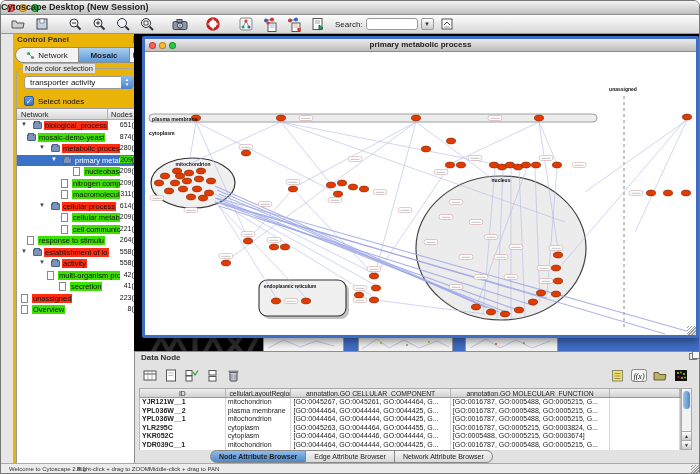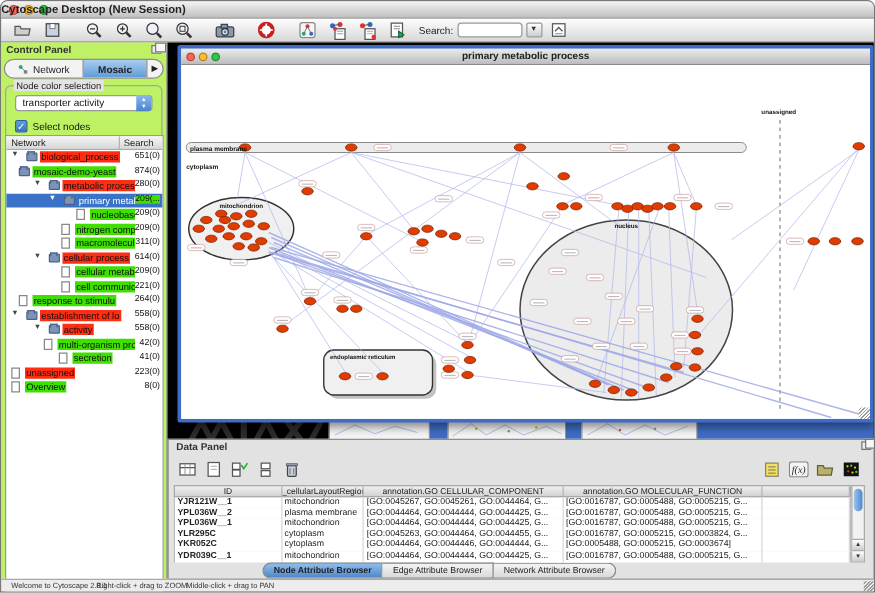--- a/index.html
+++ b/index.html
@@ -17,21 +17,21 @@
   .toolbar{position:absolute;left:0;top:14px;width:700px;height:19px;
     background:linear-gradient(#fdfdfd,#d8d8d8);border-bottom:1px solid #979797;
     display:flex;align-items:center;padding-left:6px;gap:3px;}
   .tbtn{width:21px;height:16px;display:flex;align-items:center;justify-content:center;}
   .tsep{width:6px;}
   .searchlbl{font-size:8px;color:#222;margin-left:4px;}
   .searchbox{width:52px;height:12px;border:1px solid #999;border-radius:3px;background:#fff;font-size:8px;padding:0 3px;}
   .ddbtn{width:13px;height:12px;border:1px solid #999;border-radius:2px;background:linear-gradient(#fff,#ccc);
     font-size:6px;line-height:10px;text-align:center;color:#333;}
   
-  .cpanel{position:absolute;left:0;top:33px;width:133px;height:429px;background:#bef264;border-right:1px solid #929292;}
+  .cpanel{position:absolute;left:12px;top:33px;width:133px;height:429px;background:#eab308;border-right:1px solid #929292;}
   .cp-head{position:absolute;left:0;top:0;width:100%;height:12px;font-size:8px;font-weight:bold;color:#333;padding:1px 0 0 4px;}
   .detach{position:absolute;right:4px;top:2px;width:8px;height:7px;border:1px solid #777;background:#eee;}
   .detach:before{content:"";position:absolute;left:2px;top:-3px;width:7px;height:6px;border:1px solid #777;background:#f8f8f8;}
   .cp-tabs{position:absolute;left:2px;top:13px;width:128px;height:16px;border:1px solid #8d8d8d;border-radius:9px;
     background:#f3f3f3;display:flex;align-items:center;overflow:hidden;}
   .cptab{height:100%;display:flex;align-items:center;justify-content:center;font-size:8px;color:#222;gap:3px;}
   .cptab.net{width:62px;}
   .cptab.mosaic{width:52px;background:linear-gradient(#a8cdf0,#5f9bd8);border-left:1px solid #8d8d8d;border-right:1px solid #8d8d8d;font-weight:bold;}
   .cptab.more{flex:1;font-size:7px;}
   .groupbox{position:absolute;left:3px;top:34px;width:126px;height:46px;border:1px solid #a5a5a5;border-radius:5px;}
@@ -259,21 +259,21 @@
       </div>
       <div class="chkrow">
         <div class="chk">✓</div>
         <div class="chklbl">Select nodes</div>
       </div>
     </div>
     <div class="treewrap">
       <div class="treehead">
         <span class="th-net">Network</span>
         <span class="th-div"></span>
-        <span class="th-nodes">Search</span>
+        <span class="th-nodes">Nodes</span>
       </div>
       <div id="tree">
           <div class="trow">
             <span class="arr" style="left: 4px;">▼</span>
             <span class="ticon folder" style="left: 16px;"></span>
             <span class="tlabel red" style="left: 27px; max-width: 76px;">biological_process</span>
             <span class="tcount">651(0)</span>
           </div>
           <div class="trow">
             <span class="ticon folder" style="left: 10px;"></span>
@@ -599,21 +599,21 @@
             <text x="356" y="130" font-size="5" font-weight="bold" font-family="Liberation Sans, sans-serif" fill="#111" text-anchor="middle">nucleus</text>
             <text x="119" y="235.5" font-size="4.8" font-weight="bold" font-family="Liberation Sans, sans-serif" fill="#111" text-anchor="start">endoplasmic reticulum</text>
             <text x="478" y="39" font-size="5" font-weight="bold" font-family="Liberation Sans, sans-serif" fill="#111" text-anchor="middle">unassigned</text>
           </svg>
       </div>
       <div class="grip"></div>
     </div>
   </div>
 
   <div class="dpanel">
-    <div class="dp-head">Data Panel</div>
+    <div class="dp-head">Data Node</div>
     <div class="detach" style="top:1px;"></div>
     <div class="dp-toolbar">
       <div class="dbtn">
         <svg width="14" height="13">
             <rect x="1" y="2" width="12" height="9" fill="#fff" stroke="#555"></rect>
             <line x1="1" y1="5" x2="13" y2="5" stroke="#555"></line>
             <line x1="5" y1="2" x2="5" y2="11" stroke="#888" stroke-width="0.7"></line>
             <line x1="9" y1="2" x2="9" y2="11" stroke="#888" stroke-width="0.7"></line>
           </svg>
       </div>

